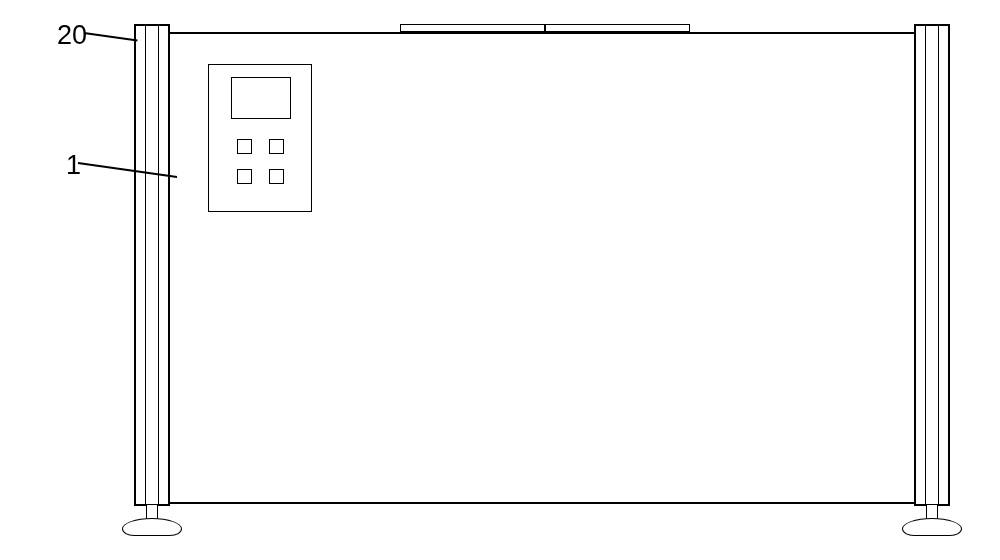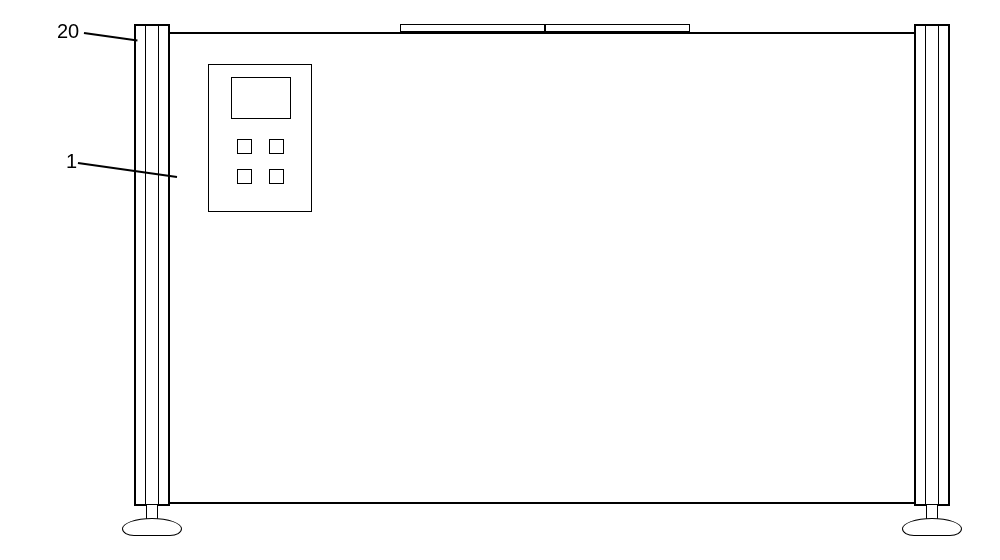--- a/index.html
+++ b/index.html
@@ -134,21 +134,21 @@
       height: 15px;
       border: 1.5px solid #000;
     }
     .btn1 { top: 74px; left: 28px; }
     .btn2 { top: 74px; left: 60px; }
     .btn3 { top: 104px; left: 28px; }
     .btn4 { top: 104px; left: 60px; }
     
     .label {
       position: absolute;
-      font-size: 20px;
+      font-size: 27px;
       color: #000;
     }
     .label-20 { top: 10px; left: -3px; }
     .label-1 { top: 140px; left: 6px; }
     
     .leader {
       position: absolute;
       background: #000;
       height: 1.5px;
       transform-origin: left center;

